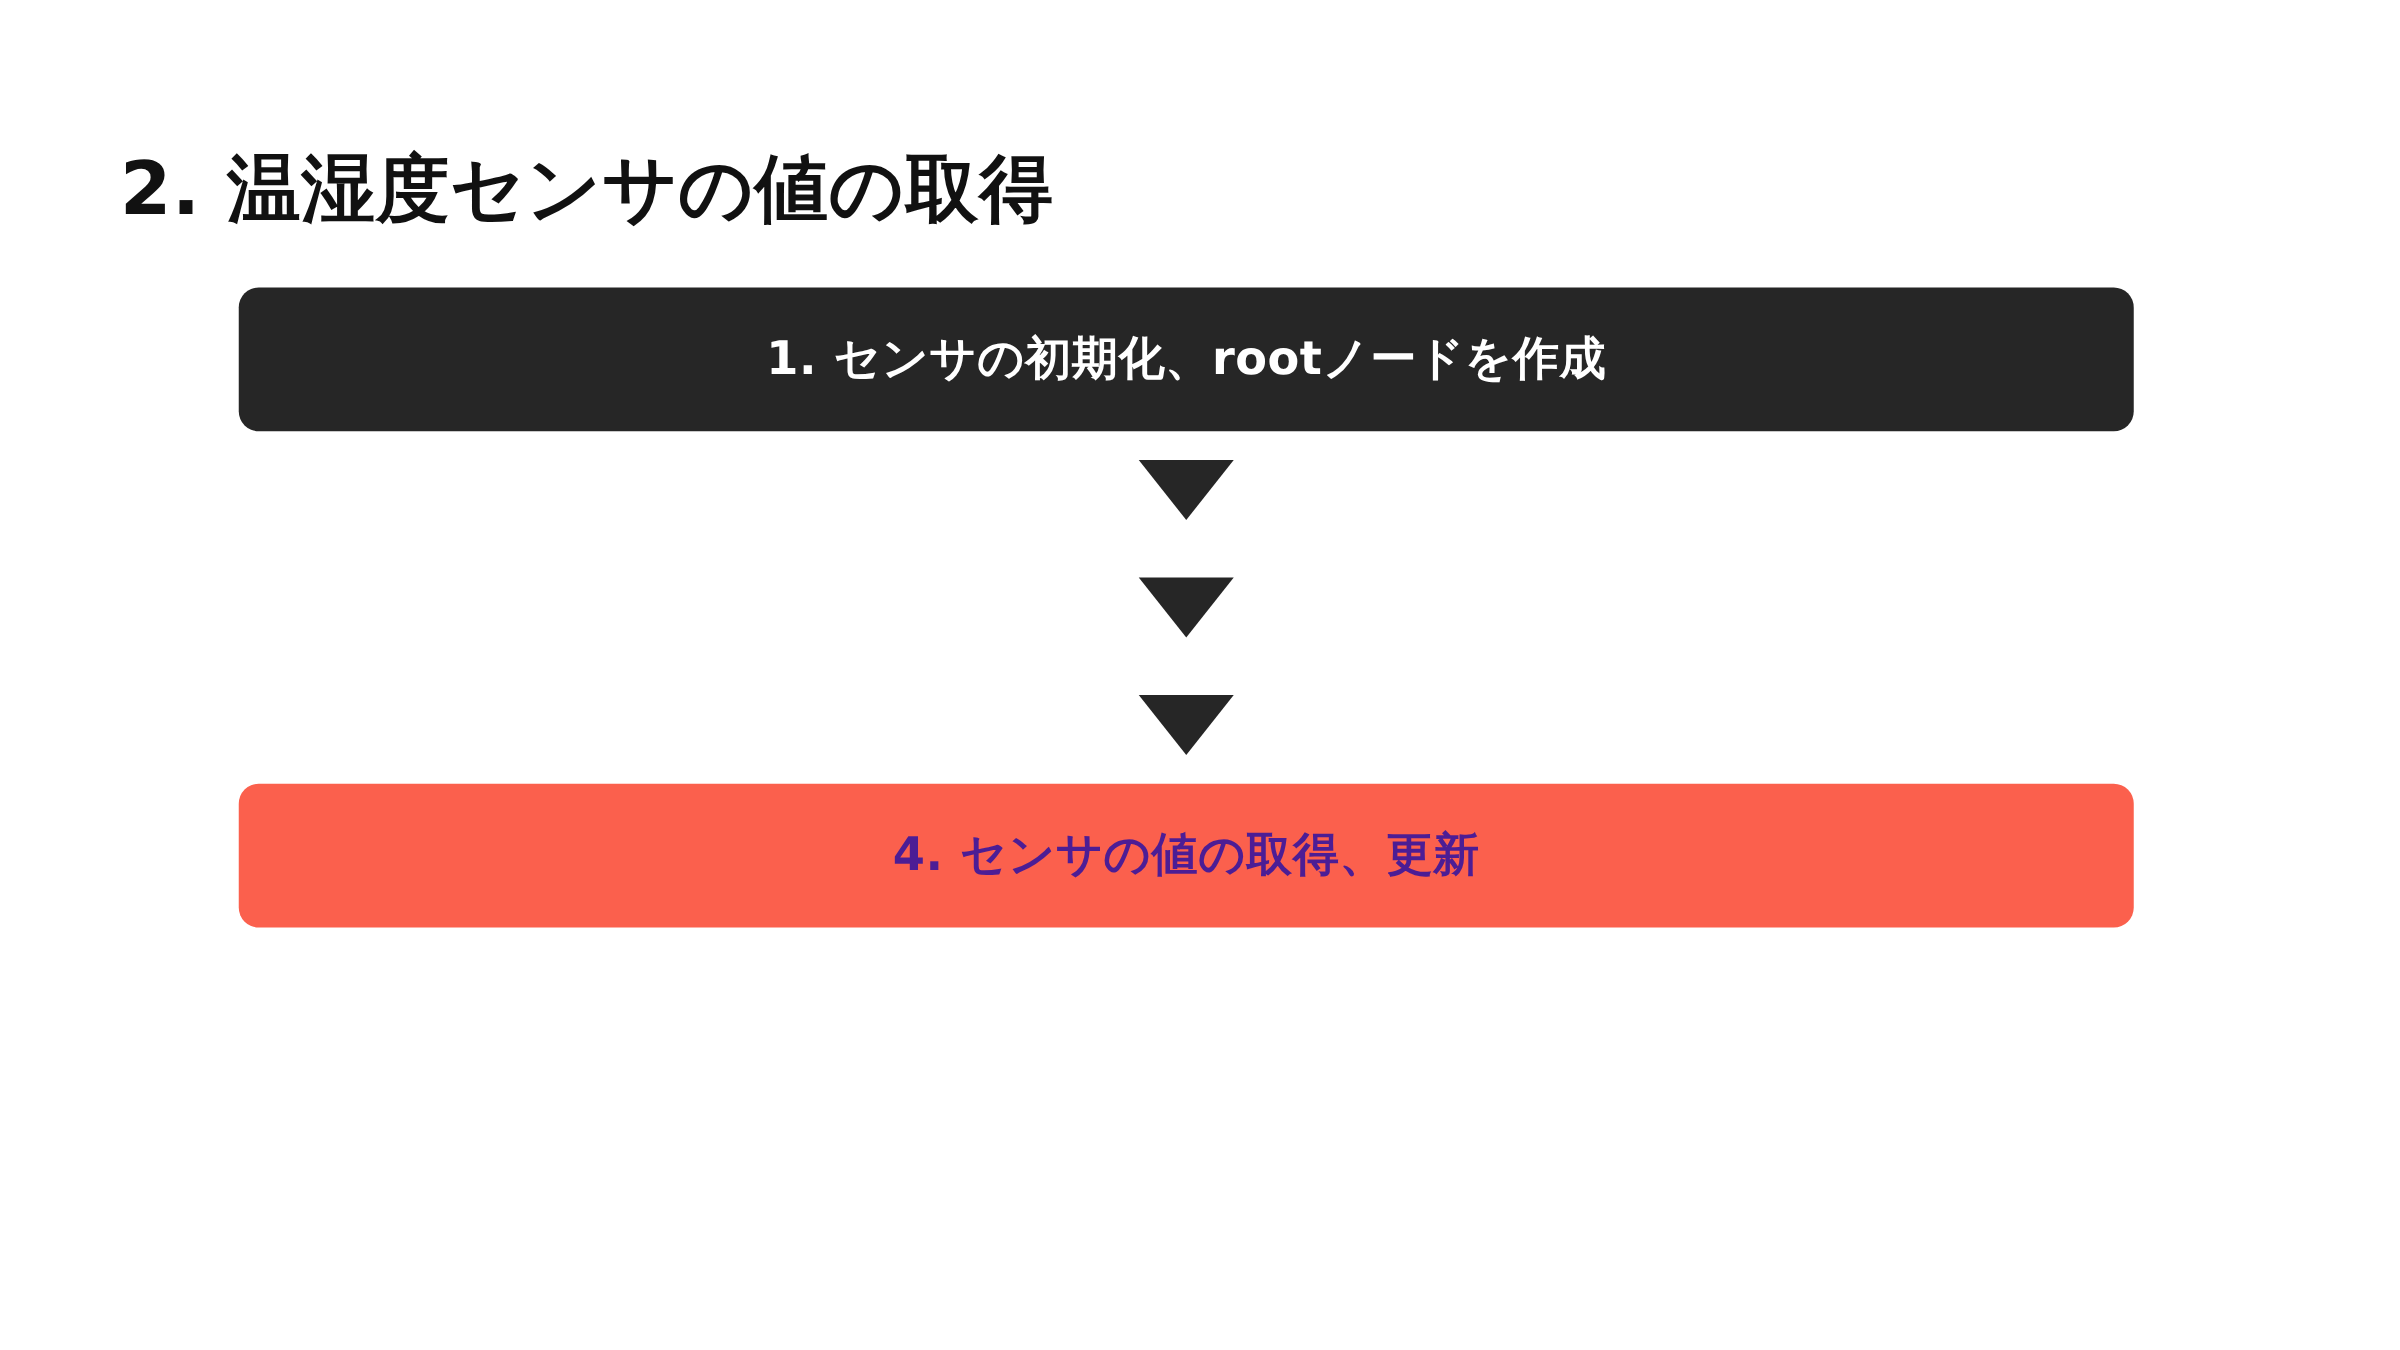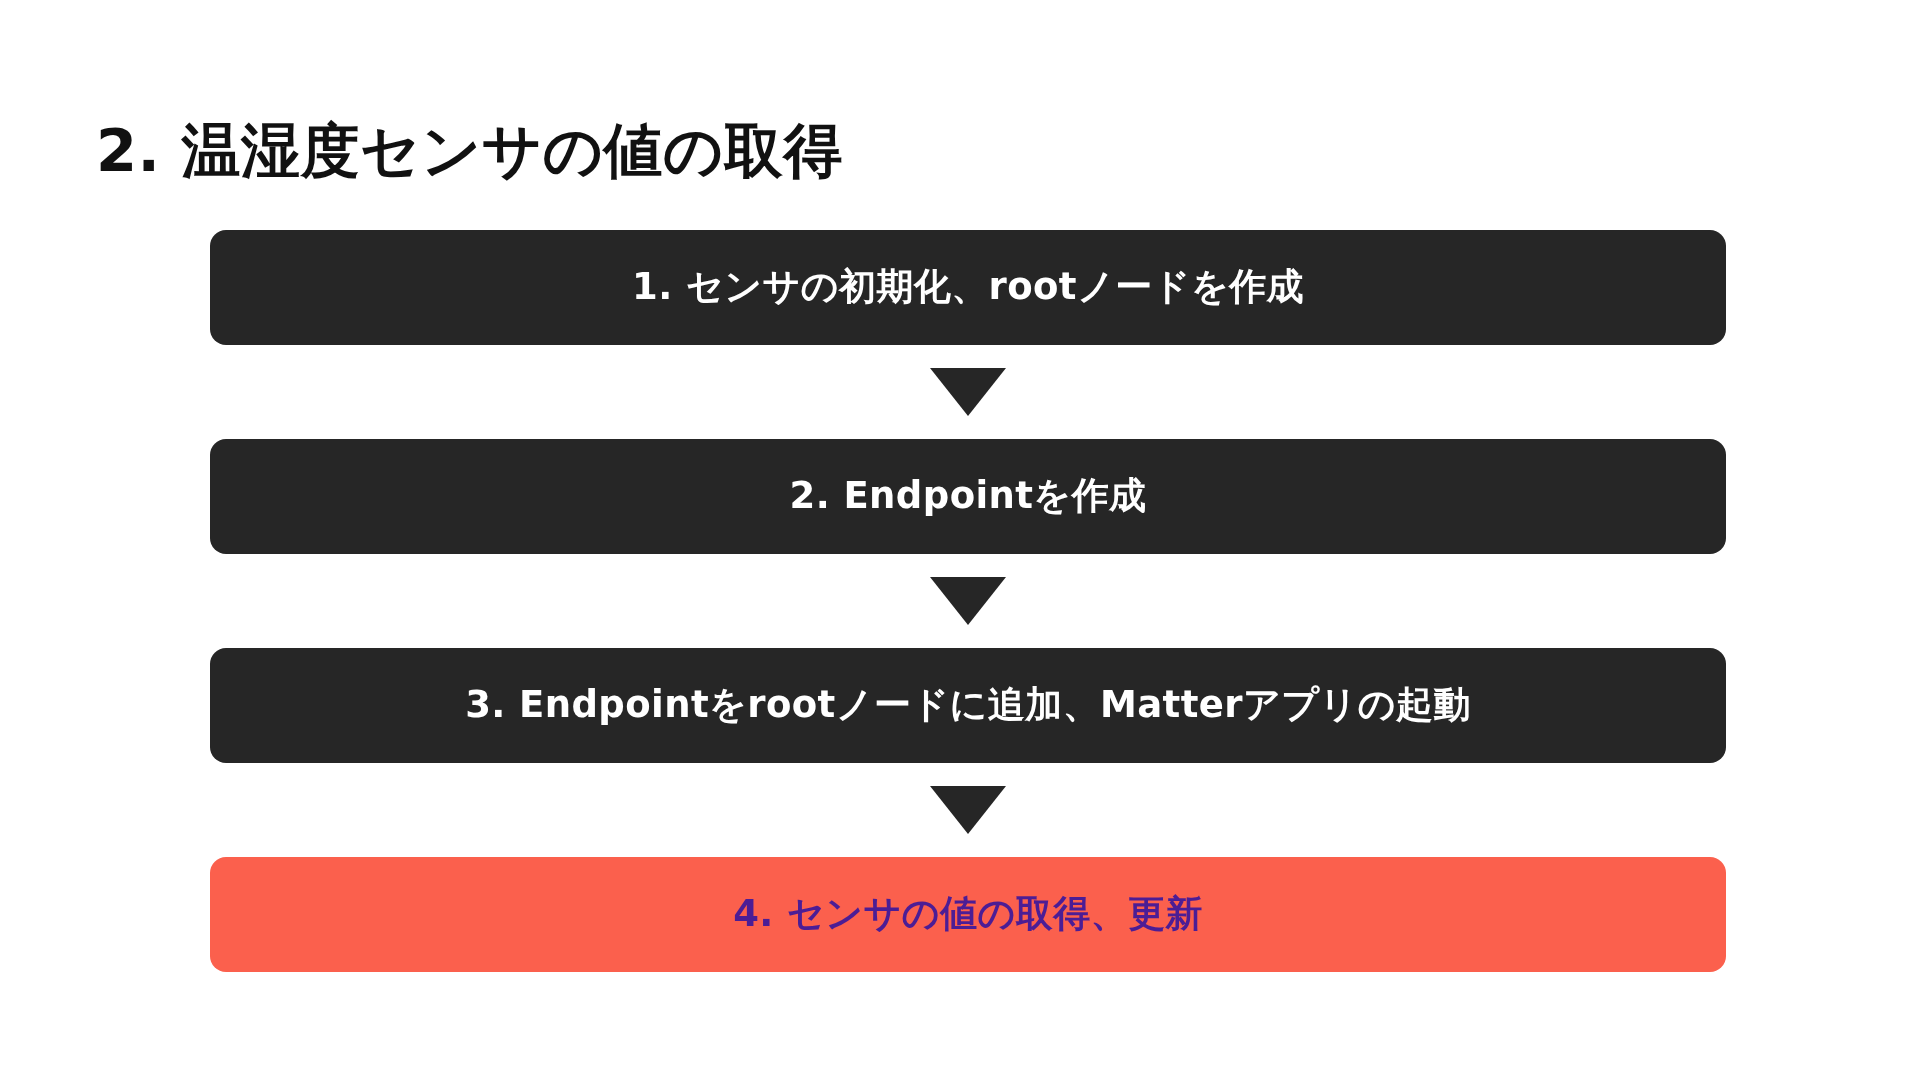--- a/index.html
+++ b/index.html
@@ -33,21 +33,21 @@
     font-weight: 700;
     color: #111111;
     letter-spacing: 0.5px;
     line-height: 1.12;
     white-space: nowrap;
   }
 
   
   .flow {
     position: absolute;
-    left: 210px;
+    left: 191px;
     top: 230px;
     width: 1516px;
   }
 
   .flow-step {
     position: relative;
     width: 1516px;
     border-radius: 16px;
     box-sizing: border-box;
     display: flex;
@@ -107,31 +107,25 @@
   <div class="flow">
 
     <div class="flow-step dark h1">
       <span class="step-label">1. センサの初期化、rootノードを作成</span>
     </div>
 
     <div class="connector">
       <span class="arrow-down"></span>
     </div>
 
-    <div class="flow-step dark h2">
-      <span class="step-label">2. Endpointを作成</span>
-    </div>
 
     <div class="connector">
       <span class="arrow-down"></span>
     </div>
 
-    <div class="flow-step dark h3">
-      <span class="step-label">3. Endpointをrootノードに追加、Matterアプリの起動</span>
-    </div>
 
     <div class="connector">
       <span class="arrow-down"></span>
     </div>
 
     <div class="flow-step highlight h4">
       <span class="step-label">4. センサの値の取得、更新</span>
     </div>
 
   </div>

